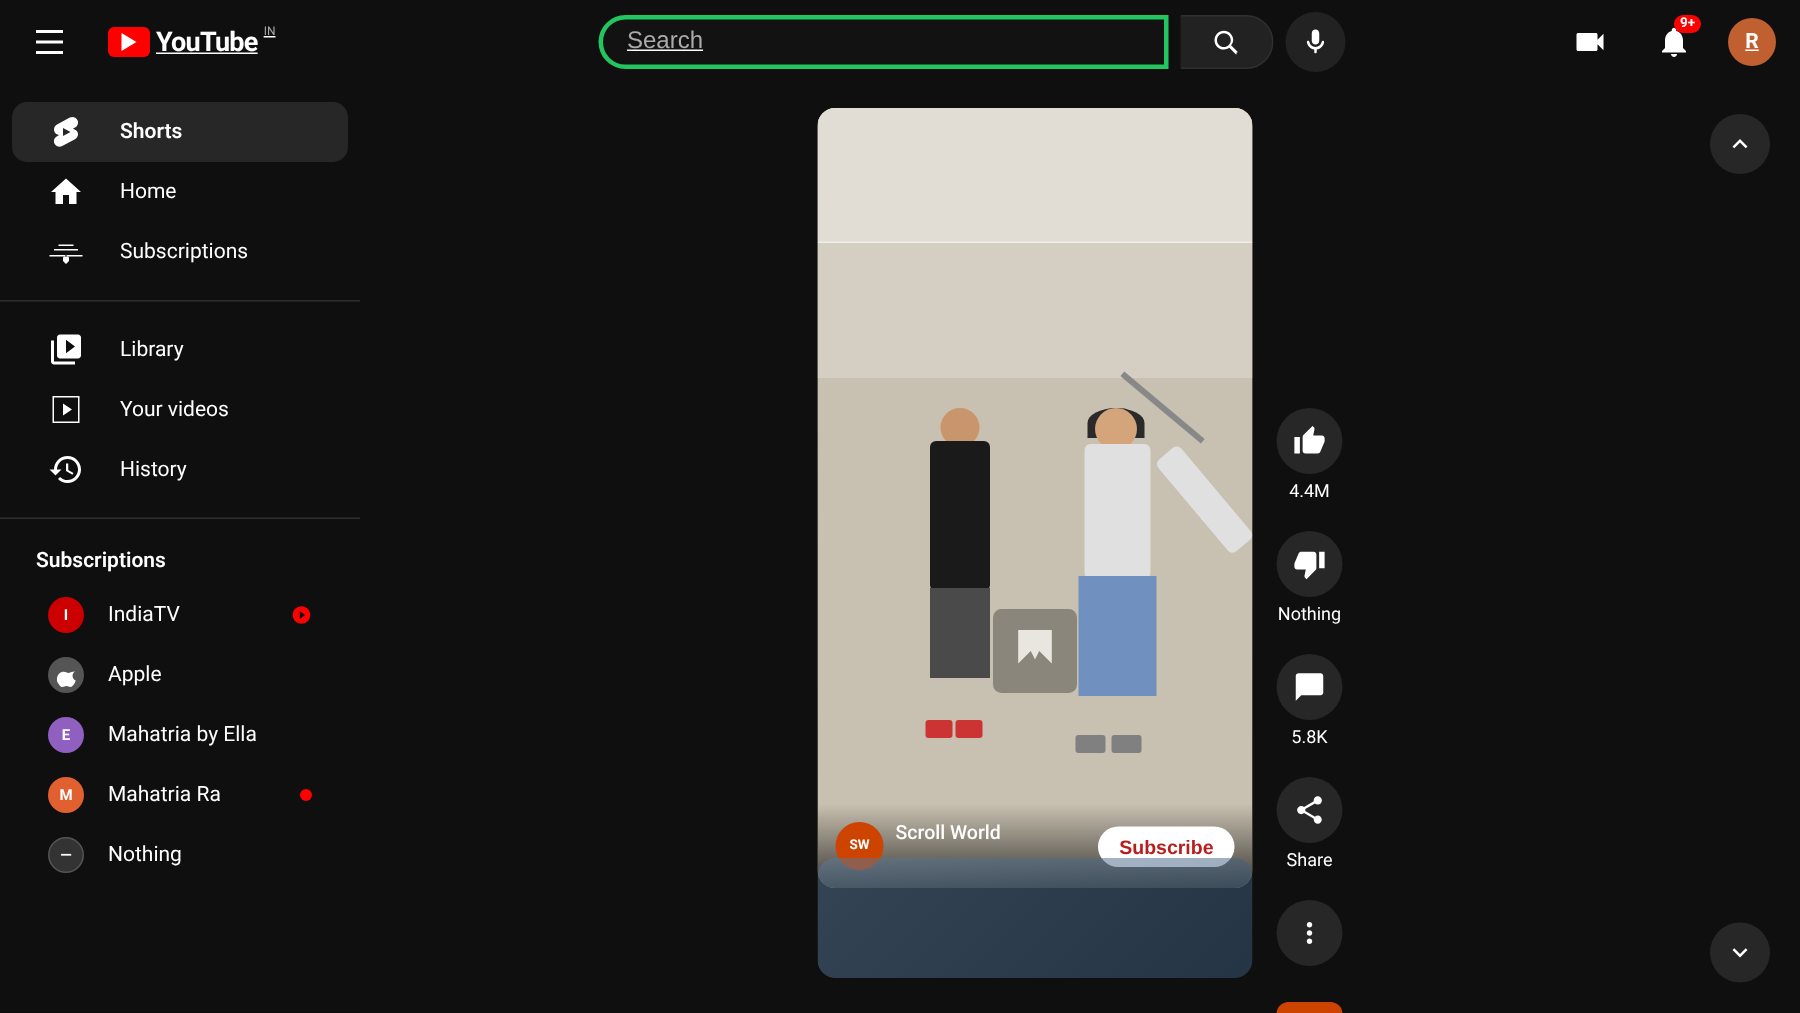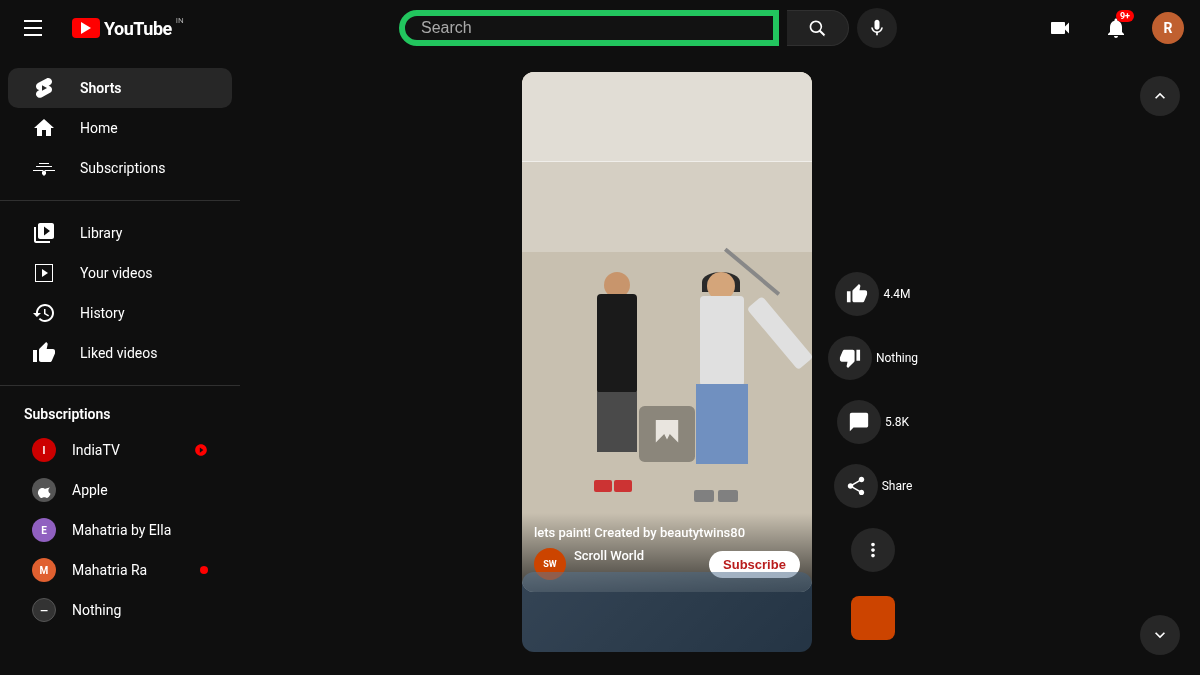--- a/index.html
+++ b/index.html
@@ -20,20 +20,21 @@
       background: #0f0f0f;
       display: flex;
       align-items: center;
       padding: 0 16px;
       position: fixed;
       top: 0;
       left: 0;
       right: 0;
       z-index: 100;
       gap: 16px;
+      text-decoration: underline;
     }
     .topbar-left {
       display: flex;
       align-items: center;
       gap: 16px;
       width: 240px;
     }
     .hamburger-icon {
       width: 24px; height: 24px;
       display: flex; flex-direction: column; justify-content: center; gap: 5px;
@@ -65,21 +66,21 @@
       flex: 1;
       display: flex;
       align-items: center;
       justify-content: center;
       gap: 8px;
     }
     .search-bar {
       display: flex;
       width: 380px;
       height: 36px;
-      border: 6px solid #22c55e;
+      border: 3px solid #22c55e;
       border-radius: 40px 0 0 40px;
       background: #121212;
       overflow: hidden;
     }
     .search-input {
       flex: 1;
       background: transparent;
       border: none;
       outline: none;
       color: #fff;
@@ -420,21 +421,21 @@
     
     .short-actions {
       display: flex;
       flex-direction: column;
       align-items: center;
       gap: 20px;
       padding-top: 200px;
     }
     .action-btn {
       display: flex;
-      flex-direction: row;
+      flex-direction: column;
       align-items: center;
       gap: 4px;
       cursor: pointer;
     }
     .action-icon-circle {
       width: 44px; height: 44px;
       background: #272727;
       border-radius: 50%;
       display: flex; align-items: center; justify-content: center;
     }
@@ -555,28 +556,20 @@
       </div>
       <span>Your videos</span>
     </div>
     <div class="sidebar-item">
       <div class="sidebar-icon">
         <svg width="24" height="24" viewBox="0 0 24 24">
             <path fill="#fff" d="M13 3c-4.97 0-9 4.03-9 9H1l3.89 3.89.07.14L9 12H6c0-3.87 3.13-7 7-7s7 3.13 7 7-3.13 7-7 7c-1.93 0-3.68-.79-4.94-2.06l-1.42 1.42C8.27 19.99 10.51 21 13 21c4.97 0 9-4.03 9-9s-4.03-9-9-9zm-1 5v5l4.28 2.54.72-1.21-3.5-2.08V8H12z"></path>
           </svg>
       </div>
       <span>History</span>
-    </div>
-    <div class="sidebar-item">
-      <div class="sidebar-icon">
-        <svg width="24" height="24" viewBox="0 0 24 24">
-            <path fill="#fff" d="M1 21h4V9H1v12zm22-11c0-1.1-.9-2-2-2h-6.31l.95-4.57.03-.32c0-.41-.17-.79-.44-1.06L14.17 1 7.59 7.59C7.22 7.95 7 8.45 7 9v10c0 1.1.9 2 2 2h9c.83 0 1.54-.5 1.84-1.22l3.02-7.05c.09-.23.14-.47.14-.73v-1.91l-.01-.01L23 10z"></path>
-          </svg>
-      </div>
-      <span>Liked videos</span>
     </div>
 
     <hr class="sidebar-divider">
 
     <div class="sidebar-section-title">Subscriptions</div>
 
     <div class="sidebar-sub-item">
       <div class="channel-avatar" style="background:#cc0000">I</div>
       <span>IndiaTV</span>
       <div class="live-indicator">
@@ -657,21 +650,20 @@
 
             <div style="position:absolute;bottom:130px;left:50%;transform:translateX(-50%);opacity:0.6">
               <svg width="56" height="56" viewBox="0 0 100 100">
                 <rect width="100" height="100" rx="10" fill="rgba(0,0,0,0.5)"></rect>
                 <path fill="#fff" d="M30 25 L70 25 L70 65 L55 50 L50 60 L45 50 L30 65 Z"></path>
               </svg>
             </div>
           </div>
 
           <div class="short-info">
-            <div class="short-description">lets paint! Created by beautytwins80</div>
             <div class="short-channel-row">
               <div class="short-channel-info">
                 <div class="short-channel-avatar">SW</div>
                 <span class="short-channel-name">Scroll World</span>
               </div>
               <button class="subscribe-btn">Subscribe</button>
             </div>
           </div>
         </div>
 

